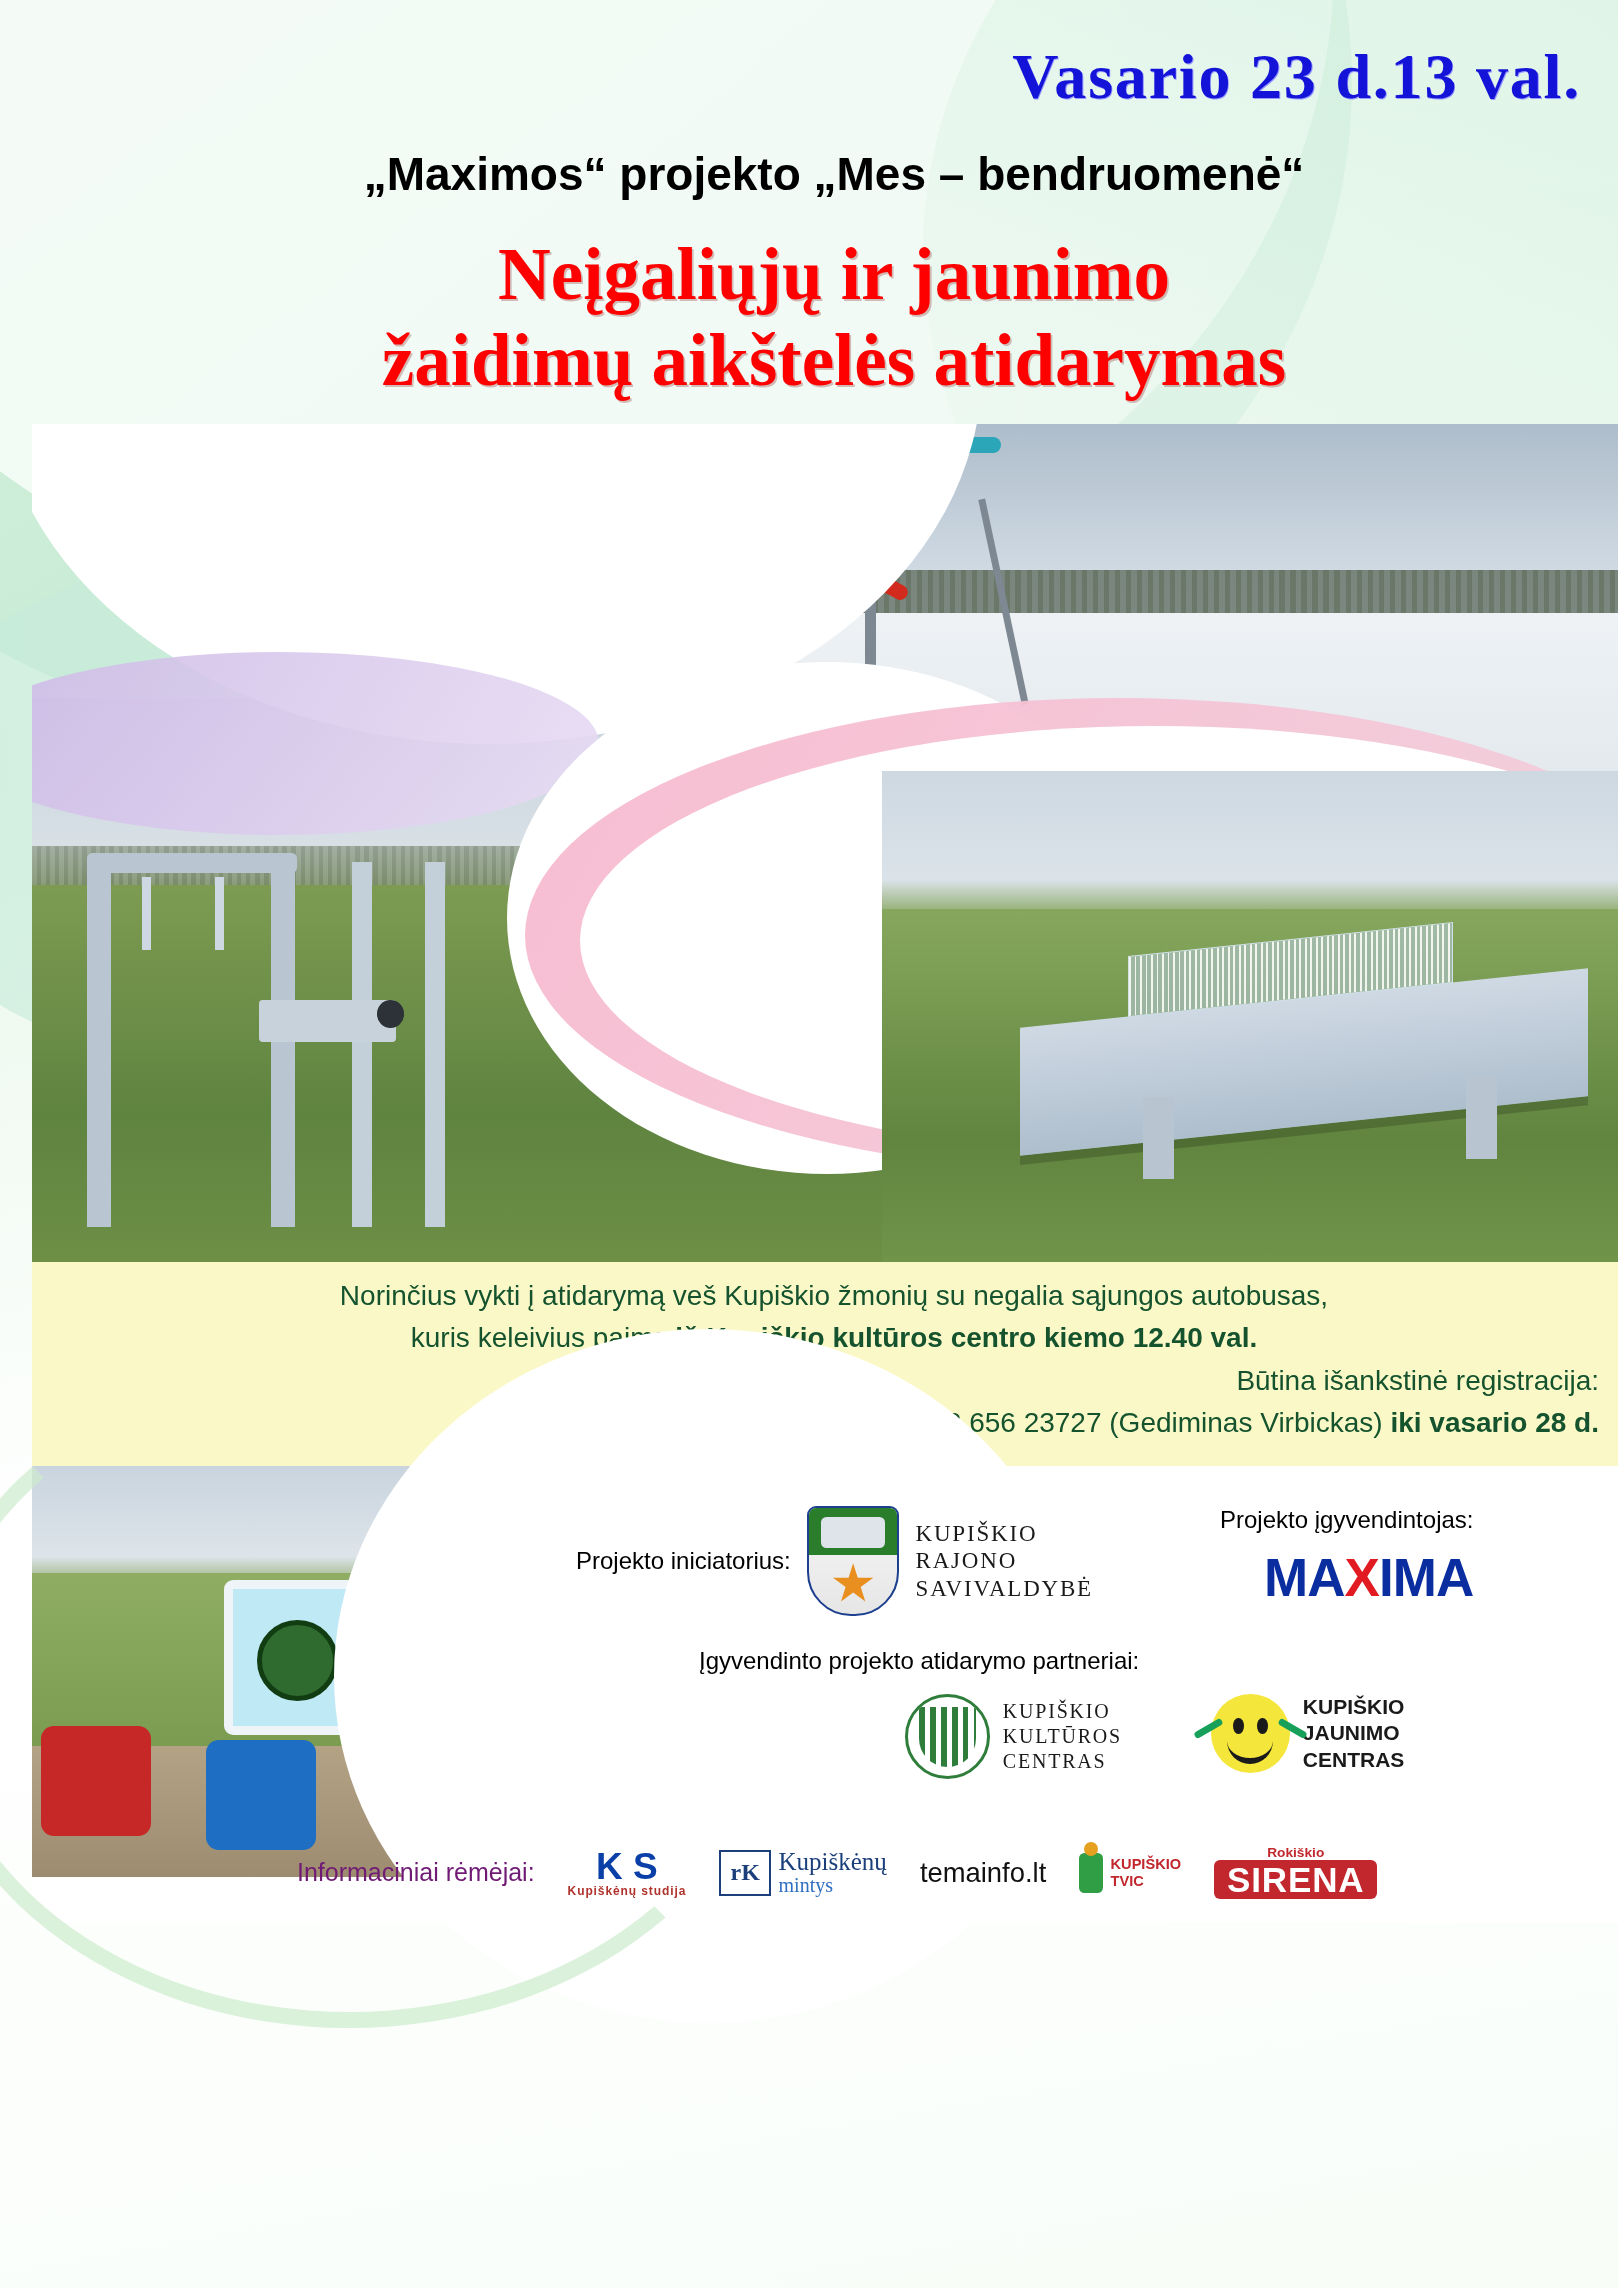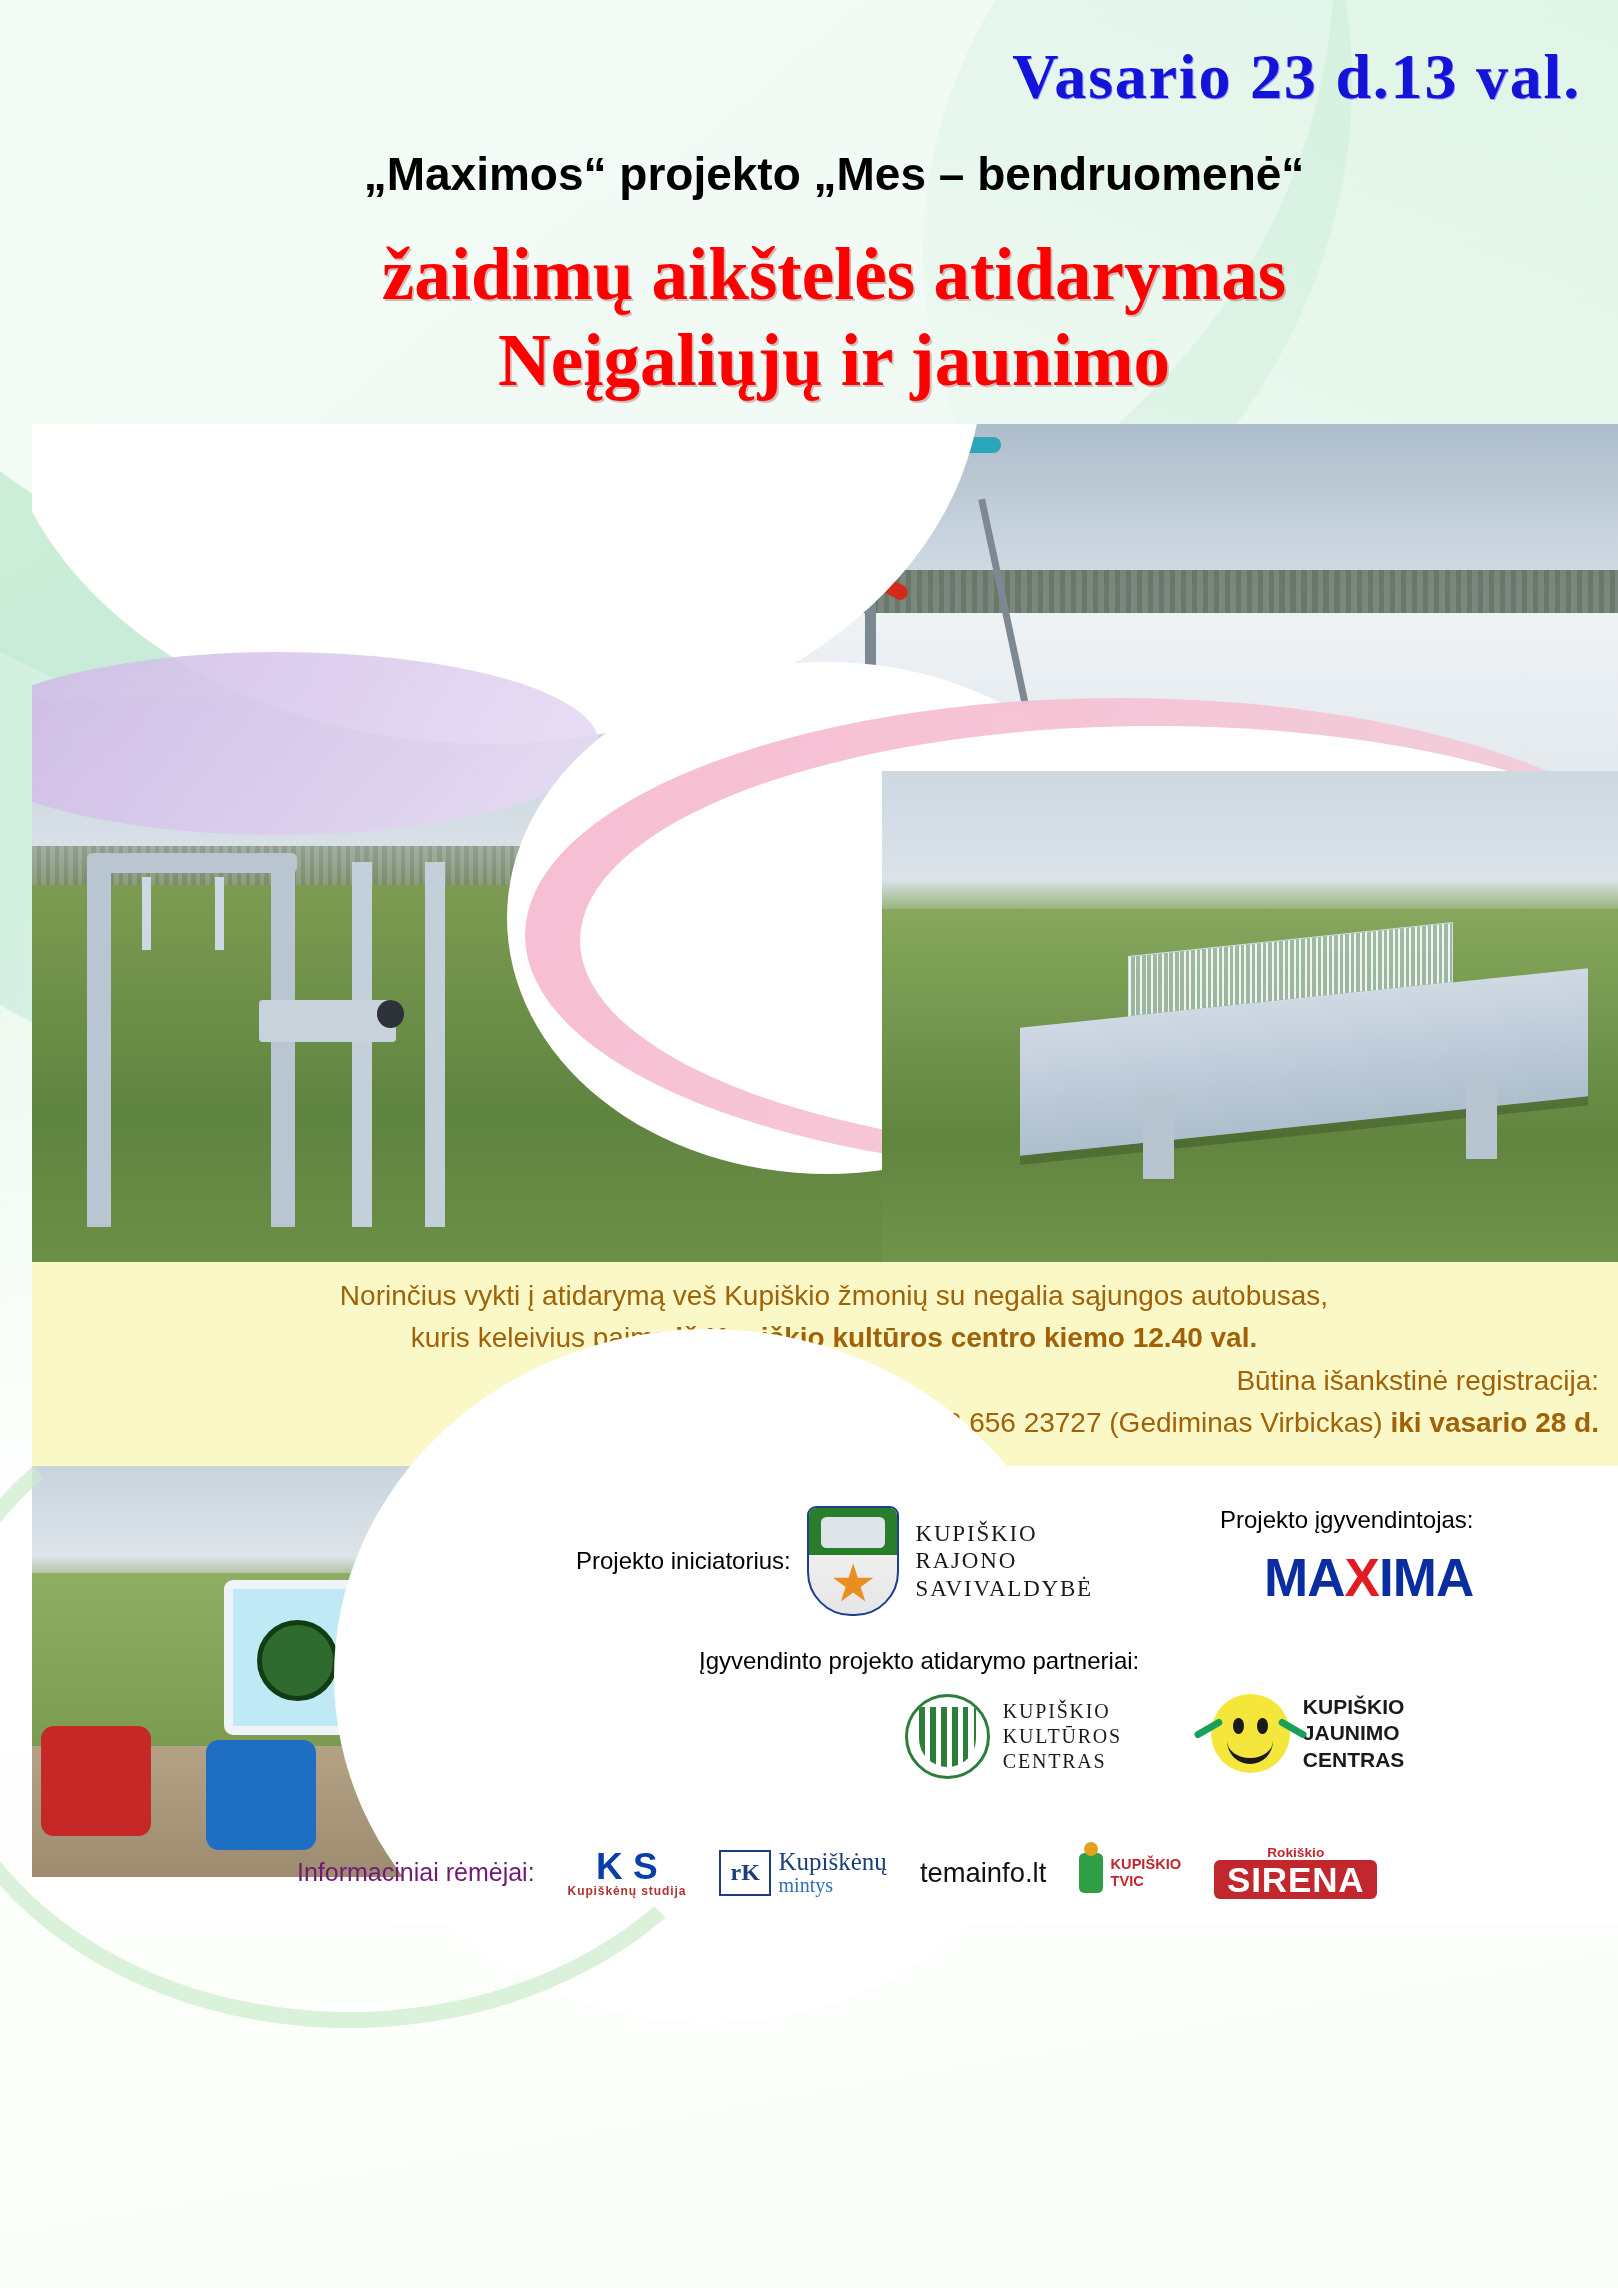--- a/index.html
+++ b/index.html
@@ -206,21 +206,21 @@
     z-index: 6;
     background: #fbf8c8;
     padding: 16.4px 37px 18.3px 37px;
     margin-top: -3.7px;
   }
   .info-band p {
     margin: 0 0 5.5px 0;
     font-size: 28px;
     line-height: 1.32;
     text-align: center;
-    color: #a16207;
+    color: #14532d;
   }
   .info-band p.right { text-align: right; }
   .info-band b { font-weight: bold; }
 
   
   .sponsors {
     position: relative;
     z-index: 6;
     height: 457px;
     background: #ffffff;
@@ -411,22 +411,22 @@
 
   <div class="swoosh-a"></div>
   <div class="swoosh-b"></div>
   <div class="swoosh-c"></div>
   <div class="swoosh-d"></div>
 
   <div class="text-block">
     <div class="line-date">Vasario 23 d.13 val.</div>
     <div class="line-project">„Maximos“ projekto „Mes – bendruomenė“</div>
     <div class="line-title">
+      <div>Neįgaliųjų ir jaunimo</div>
       <div>žaidimų aikštelės atidarymas</div>
-      <div>Neįgaliųjų ir jaunimo</div>
     </div>
   </div>
 
   <div class="photos">
 
     <div class="photo photo-top">
       <div class="sky"></div>
       <div class="treeline"></div>
       <div class="snow"></div>
       <div class="eq dark" style="left:512px;top:9.1px;width:110px;height:55px;border-radius:9.1px;"></div>

